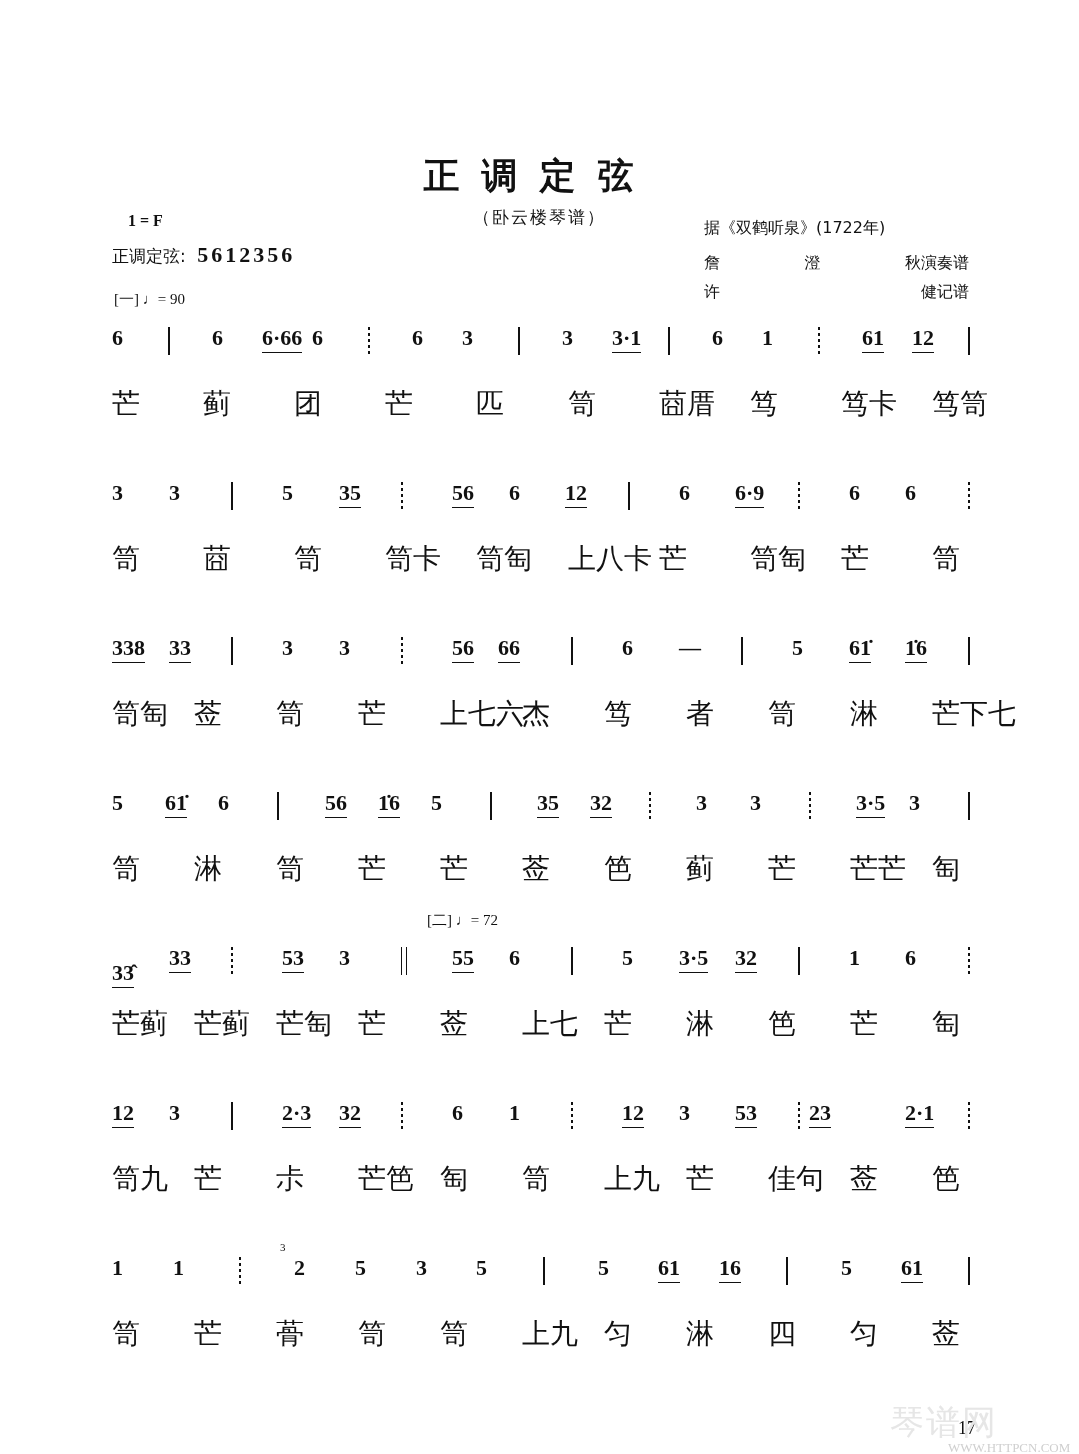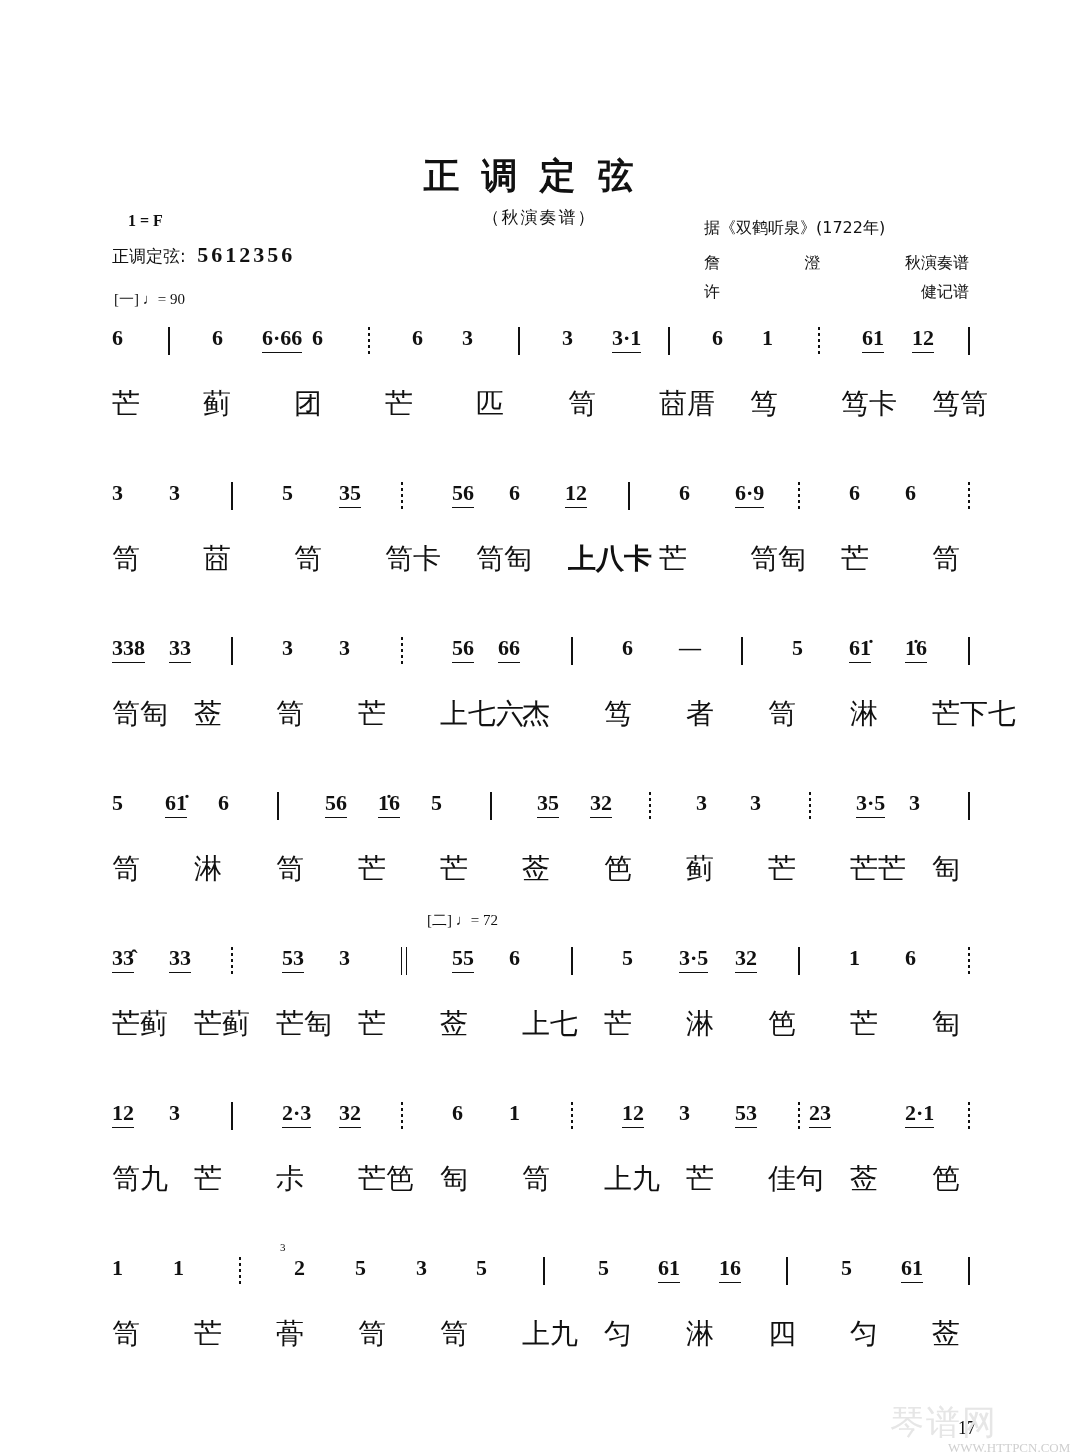--- a/index.html
+++ b/index.html
@@ -27,21 +27,21 @@
   .t { position:absolute; top:0; white-space:nowrap; }
   .section-mark { position:absolute; font-size:15px; font-family:"Liberation Serif", serif; }
   .pagenum { left:958px; top:1418px; font-size:18px; font-family:"Liberation Serif", serif; }
   .watermark { left:890px; top:1400px; font-size:34px; color:#e6e6e6; font-family:"DejaVu Sans", sans-serif; letter-spacing:2px; }
   .watermark-url { left:948px; top:1440px; font-size:13px; color:#cfcfcf; font-family:Liberation Serif, serif; }
 </style>
 </head>
 <body>
 
 <div class="abs title">正调定弦</div>
-<div class="abs subtitle">（秋演奏谱）</div>
+<div class="abs subtitle">（卧云楼琴谱）</div>
 <div class="abs key">1 = F</div>
 <div class="abs tuning">
   <span>正调定弦:</span>
   <span class="notes"><span>5612356</span></span>
 </div>
 <div class="abs tempo">[一] ♩= 90</div>
 <div class="abs source">据《双鹤听泉》(1722年)</div>
 <div class="abs credit credit1">
   <span>詹</span>
   <span>澄</span>
@@ -105,21 +105,21 @@
         <div class="n" style="left: 737px;">6</div>
         <div class="n" style="left: 793px;">6</div>
         <div class="bar dash" style="left: 856px;"></div>
       </div>
       <div class="tab-row">
         <div class="t" style="left: 0px;">笥</div>
         <div class="t" style="left: 91px;">莔</div>
         <div class="t" style="left: 182px;">笥</div>
         <div class="t" style="left: 273px;">笥卡</div>
         <div class="t" style="left: 364px;">笥匋</div>
-        <div class="t" style="left: 456px; font-weight: bold;">上八卡</div>
+        <div class="t" style="left: 456px;">上八卡</div>
         <div class="t" style="left: 547px;">芒</div>
         <div class="t" style="left: 638px;">笥匋</div>
         <div class="t" style="left: 729px;">芒</div>
         <div class="t" style="left: 820px;">笥</div>
       </div>
     </div>
     <div class="system" style="top: 635px;">
       <div class="notes-row">
         <div class="n" style="left: 0px;"><u>338</u></div>
         <div class="n" style="left: 57px;"><u>33</u></div>
@@ -182,21 +182,21 @@
         <div class="t" style="left: 492px;">笆</div>
         <div class="t" style="left: 574px;">蓟</div>
         <div class="t" style="left: 656px;">芒</div>
         <div class="t" style="left: 738px;">芒芒</div>
         <div class="t" style="left: 820px;">匋</div>
       </div>
     </div>
     <div class="system" style="top: 945px;">
       <div class="section-mark" style="left: 315px; top: -34px;">[二] ♩= 72</div>
       <div class="notes-row">
-        <div class="n" style="left: 0px;"><u>33̂</u></div>
+        <div class="n" style="left: 0px; margin-top: 15px;"><u>33̂</u></div>
         <div class="n" style="left: 57px;"><u>33</u></div>
         <div class="bar dash" style="left: 119px;"></div>
         <div class="n" style="left: 170px;"><u>53</u></div>
         <div class="n" style="left: 227px;">3</div>
         <div class="bar double" style="left: 289px;"></div>
         <div class="n" style="left: 340px;"><u>55</u></div>
         <div class="n" style="left: 397px;">6</div>
         <div class="bar" style="left: 459px;"></div>
         <div class="n" style="left: 510px;">5</div>
         <div class="n" style="left: 567px;"><u>3·5</u></div>

